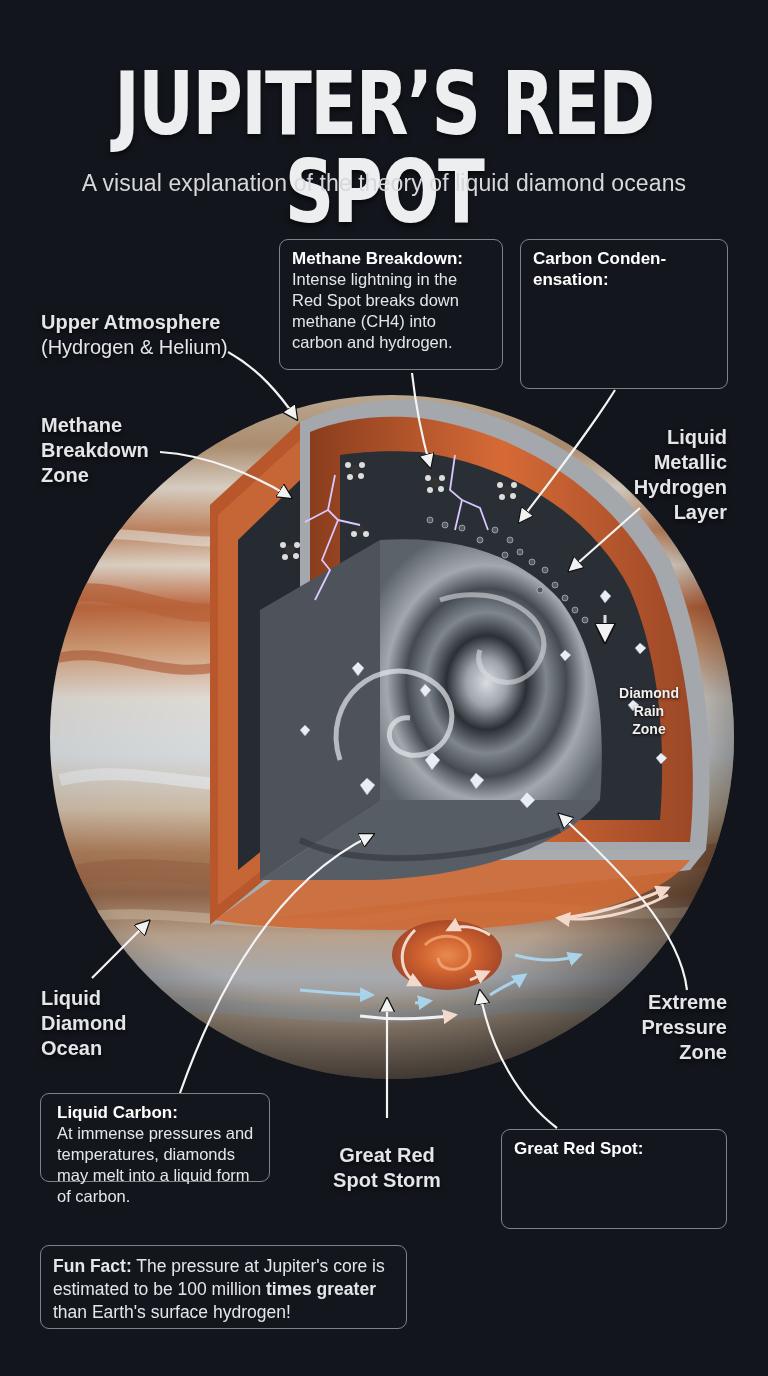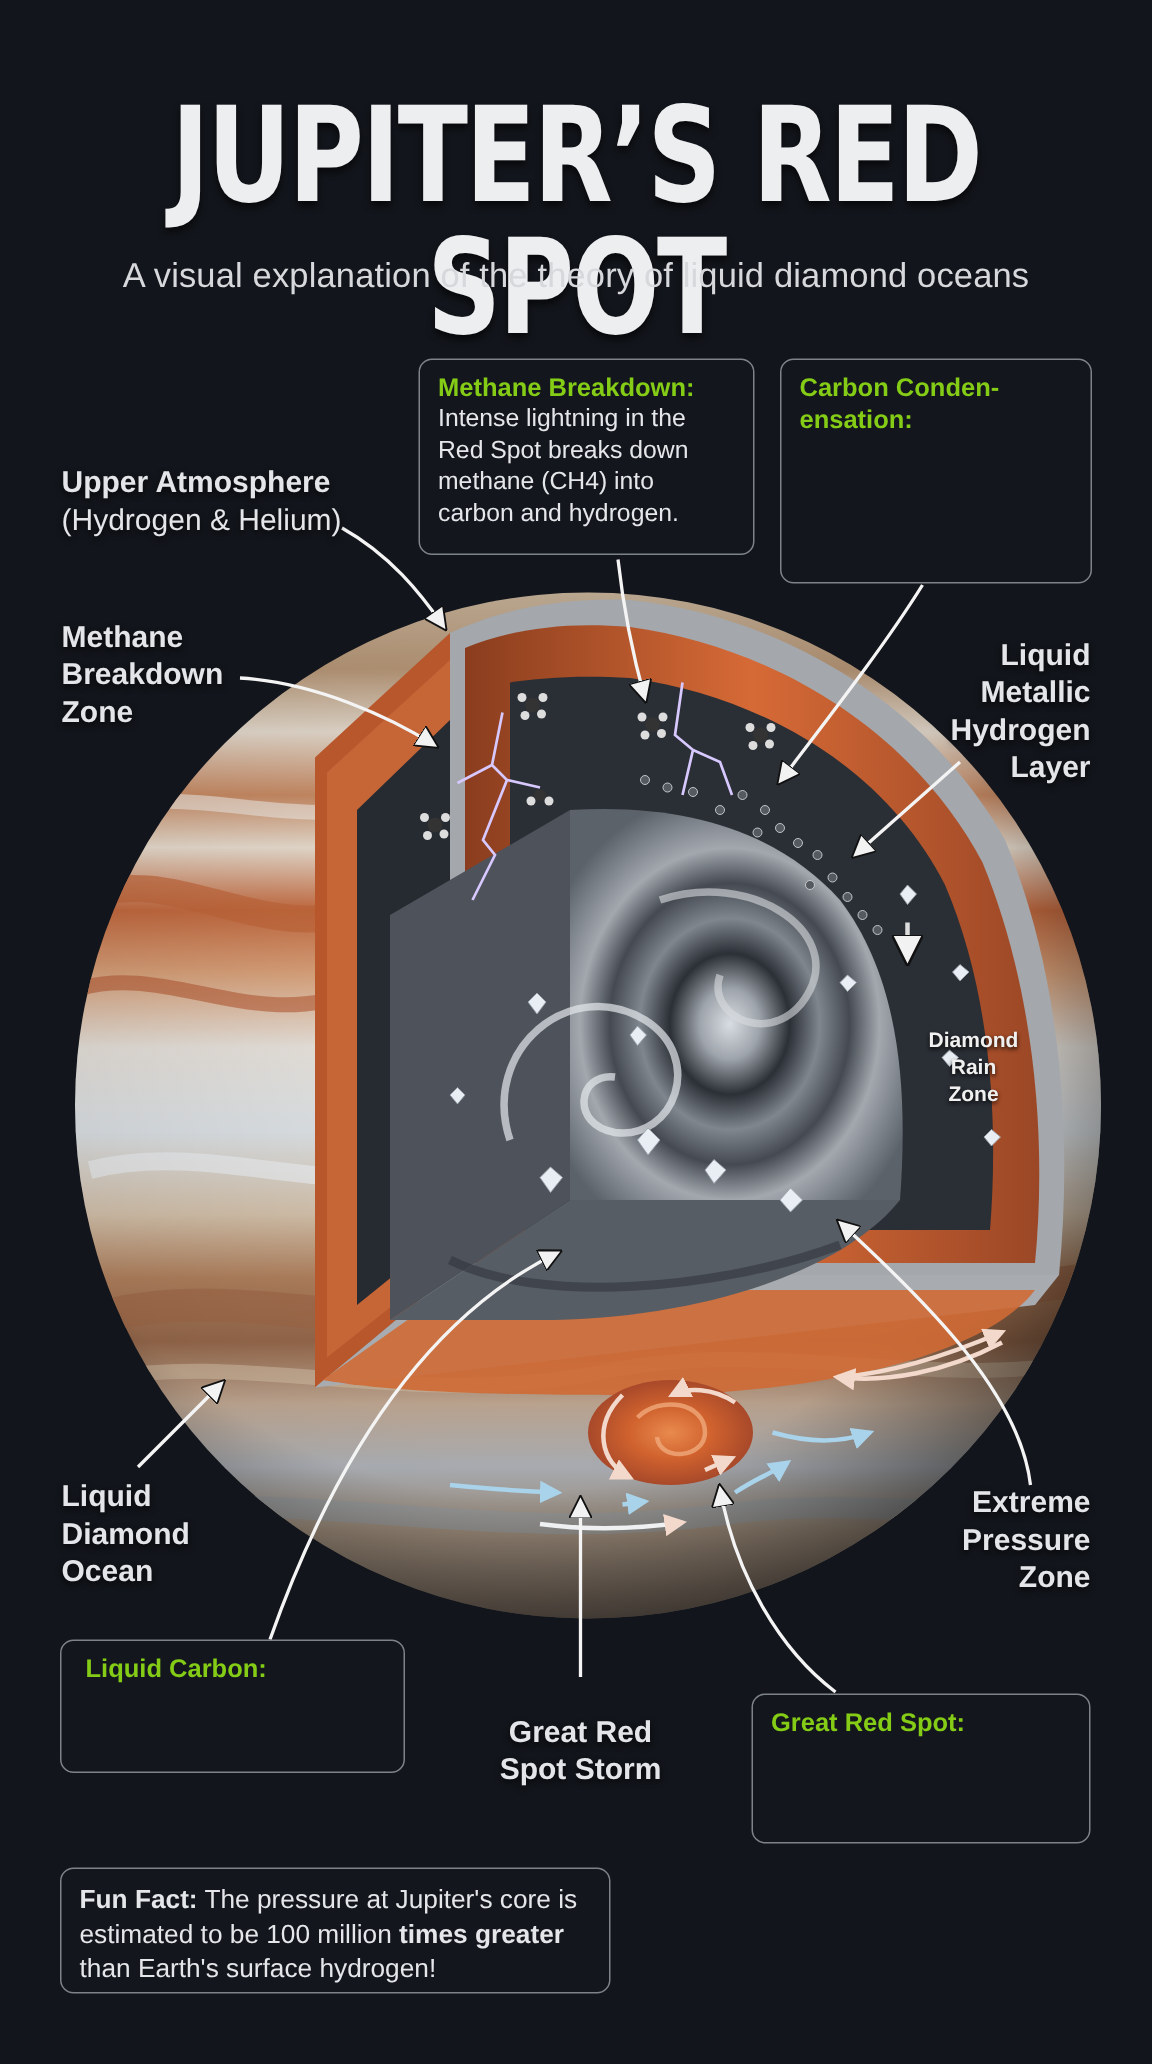--- a/index.html
+++ b/index.html
@@ -14,21 +14,21 @@
   .subtitle {
     position: absolute; left: 0; top: 170px; width: 768px; text-align: center;
     font-size: 23px; color: #d6d8db; letter-spacing: 0.1px;
   }
   .planet-svg { position: absolute; left: 0; top: 0; }
   .box {
     position: absolute; border: 1.5px solid #7e838a; border-radius: 9px;
     background: rgba(20,23,29,0.92); padding: 8px 12px 9px 12px;
     font-size: 16.5px; line-height: 21px; color: #e4e6e9;
   }
-  .box .bh { font-weight: bold; font-size: 17px; color: #84cc16; display: block; }
+  .box .bh { font-weight: bold; font-size: 17px; color: #ffffff; display: block; }
   .label { position: absolute; font-weight: bold; font-size: 20px; line-height: 25px; color: #e3e5e8; text-shadow: 0 2px 4px rgba(0,0,0,0.7); }
   .label .sub { font-weight: normal; display: block; }
   .right { text-align: right; }
   .center { text-align: center; }
   .inner-label { position: absolute; font-weight: bold; font-size: 14px; line-height: 18px; color: #f0f0f0; text-align: center; text-shadow: 0 1px 3px rgba(0,0,0,0.9); }
   .fun { font-size: 17.5px; line-height: 23px; padding: 9px 12px; }
   .fun b { font-weight: bold; }
 </style>
 </head>
 <body>
@@ -240,20 +240,21 @@
   <span>Intense lightning in the Red Spot breaks down methane (CH4) into carbon and hydrogen.</span>
 </div>
 
 <div class="box" style="left:520px;top:239px;width:208px;height:150px;">
   <span class="bh">Carbon Conden-</span>
   <span class="bh">ensation:</span>
 </div>
 
 <div class="box" style="left:40px;top:1093px;width:230px;height:89px;padding-left:16px;">
   <span class="bh">Liquid Carbon:</span>
+  <span>At immense pressures and temperatures, diamonds may melt into a liquid form of carbon.</span>
 </div>
 
 <div class="box" style="left:501px;top:1129px;width:226px;height:100px;">
   <span class="bh">Great Red Spot:</span>
 </div>
 
 <div class="label" style="left:41px;top:310px;">
   <span>Upper Atmosphere</span>
   <span class="sub">(Hydrogen &amp; Helium)</span>
 </div>

